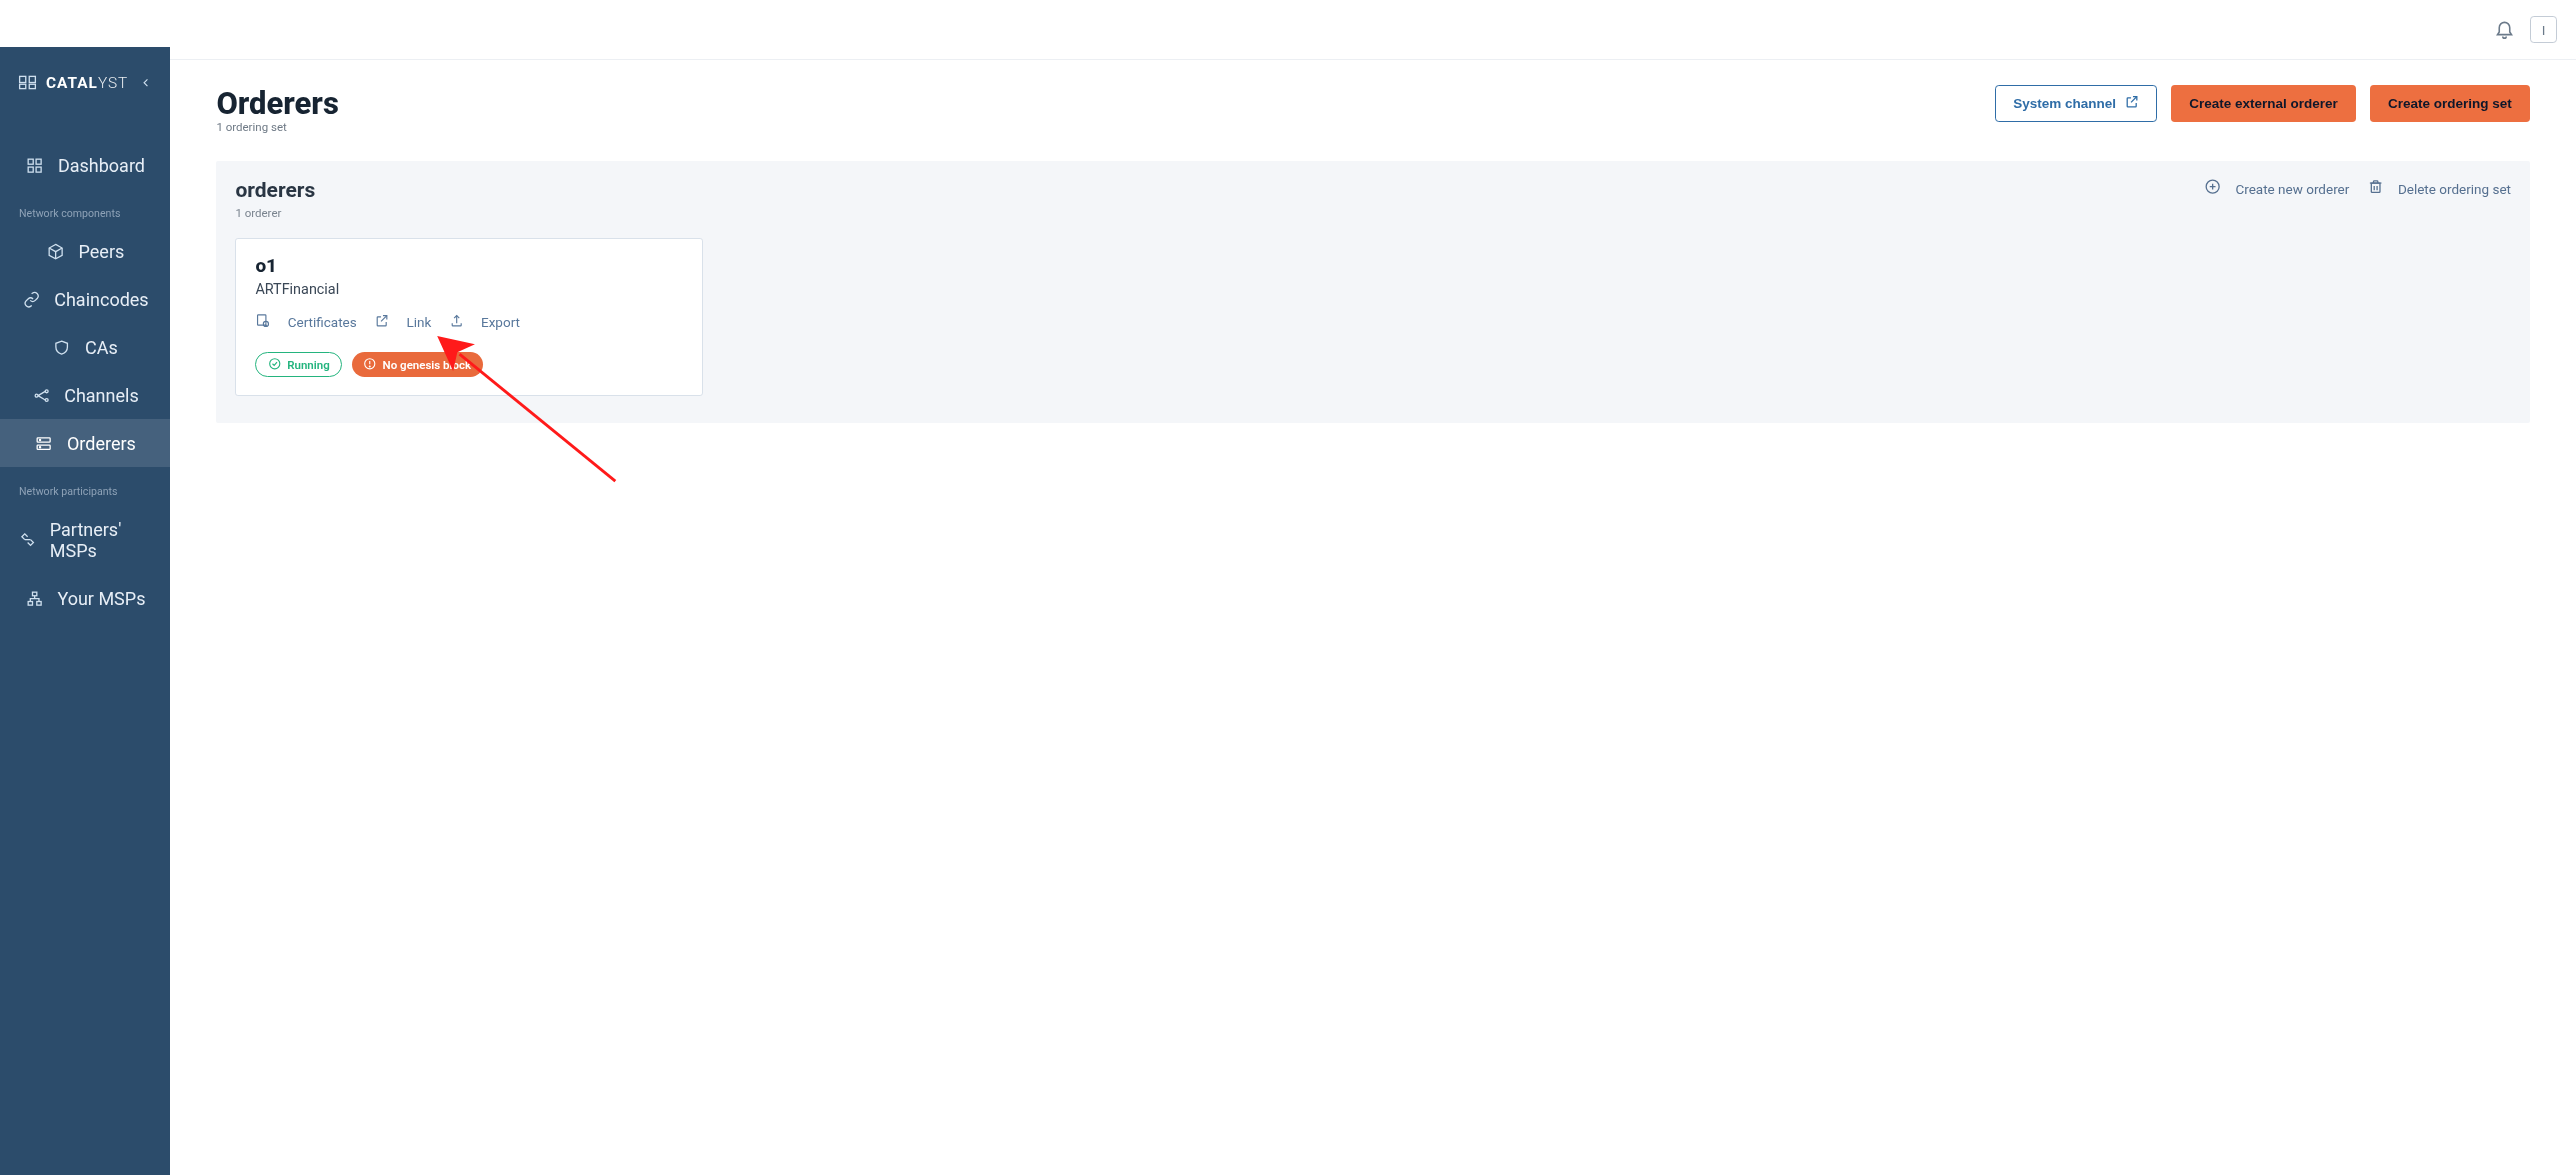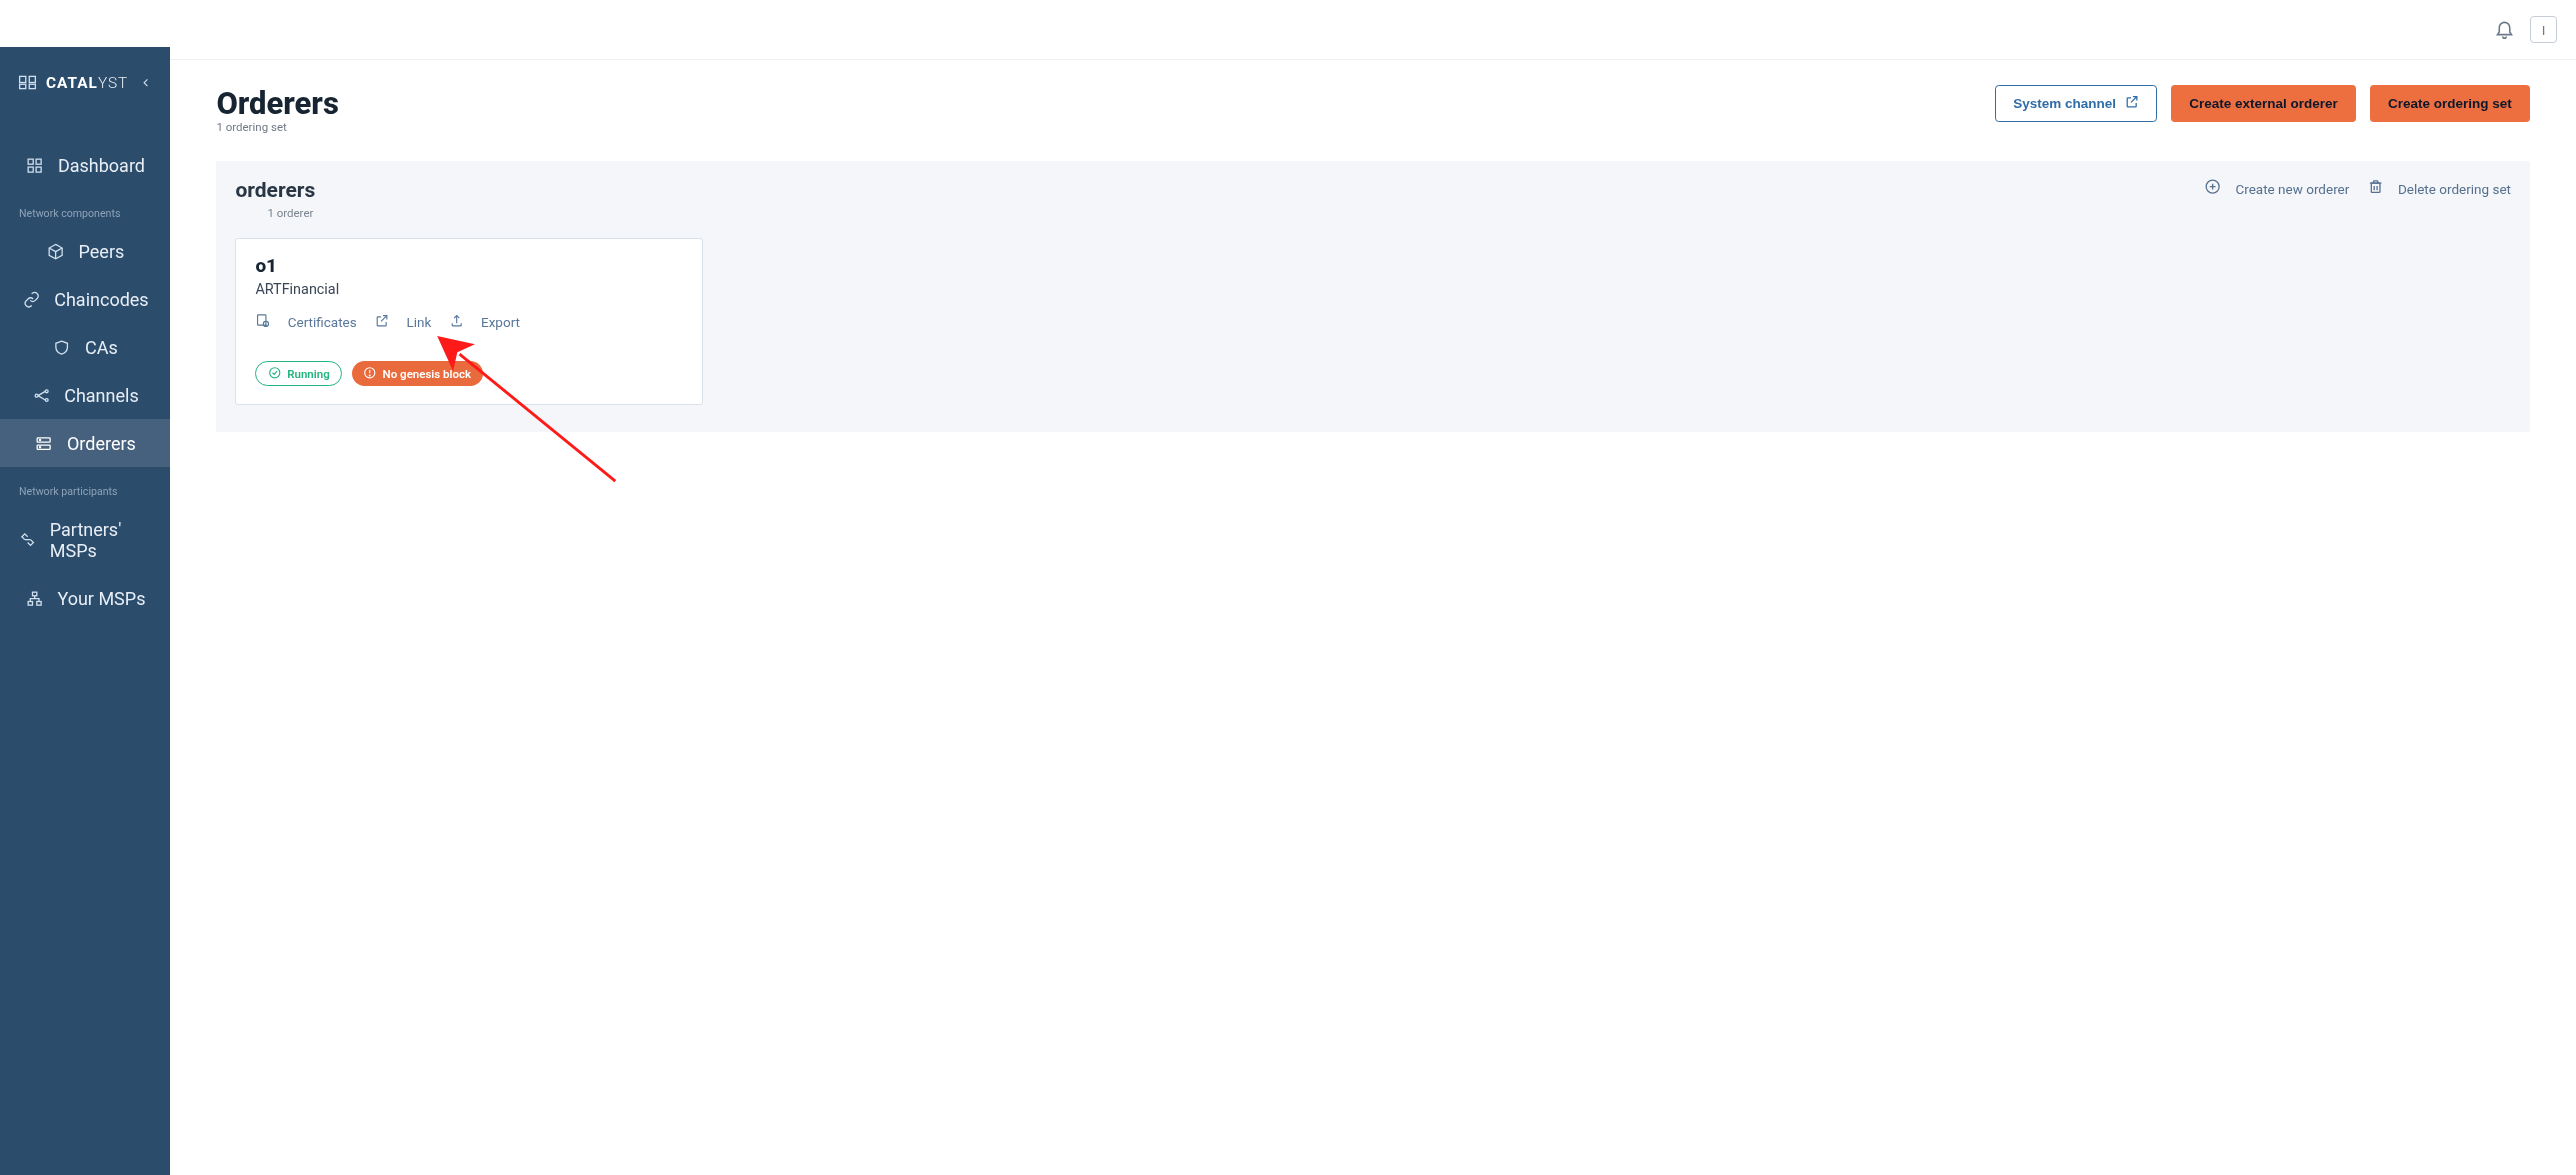--- a/index.html
+++ b/index.html
@@ -161,21 +161,20 @@
   .panel-title{
     font-size:21px;
     font-weight:700;
     color:#2a3644;
     margin:0;
   }
   .panel-sub{
     font-size:11.5px;
     color:#7a848f;
     margin-top:3.8px;
-    margin-left:32px;
   }
   .panel-actions{display:flex;gap:17.3px;}
   .link-action{
     display:inline-flex;
     align-items:center;
     gap:14px;
     color:#567090;
     font-size:13.5px;
     cursor:pointer;
   }
@@ -208,21 +207,21 @@
     display:inline-flex;
     align-items:center;
     gap:17px;
     font-size:13.5px;
     color:#59789c;
     cursor:pointer;
   }
   .badges{
     display:flex;
     gap:9.6px;
-    margin-top:30px;
+    margin-top:21px;
   }
   .badge{
     display:inline-flex;
     align-items:center;
     gap:5.8px;
     height:25px;
     border-radius:13.5px;
     padding:0 11.5px;
     font-size:11.5px;
     font-weight:600;

